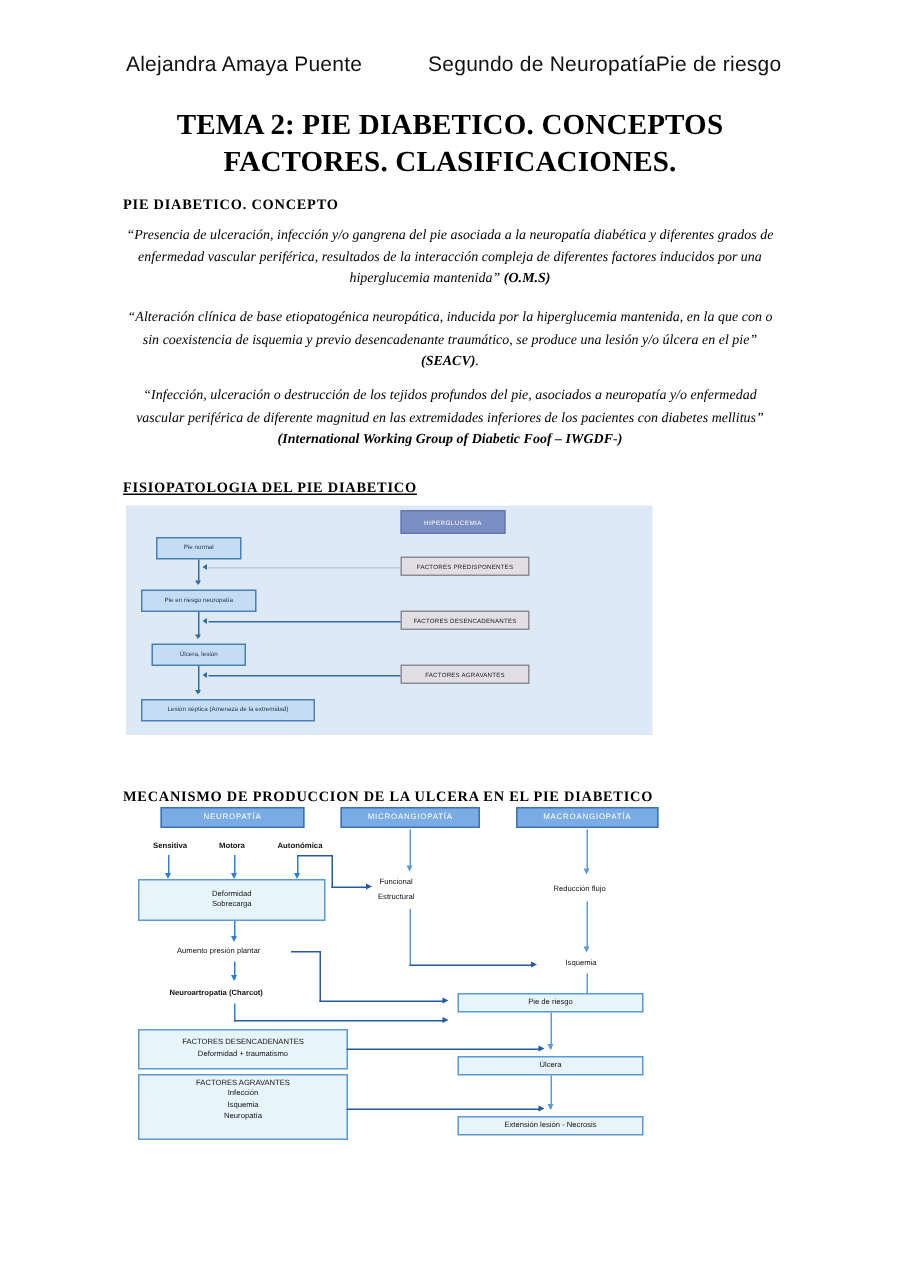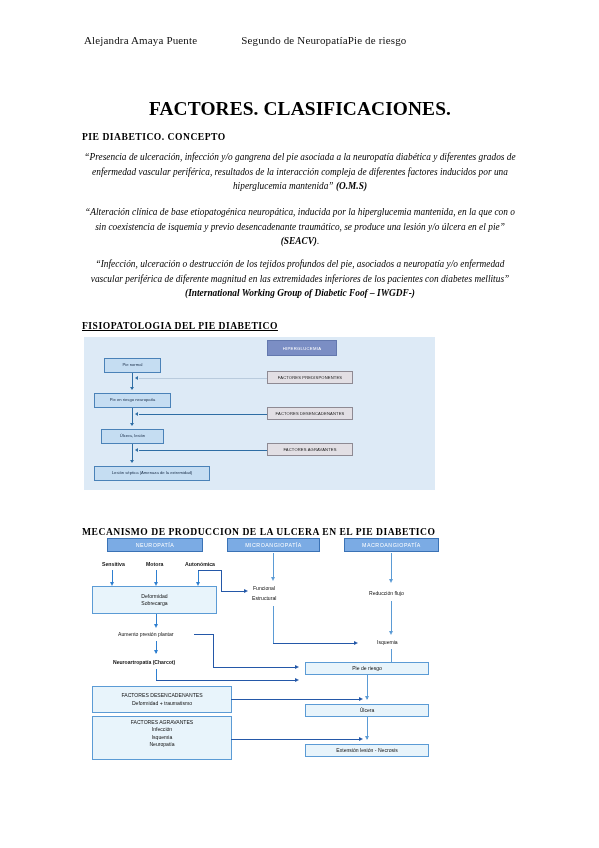--- a/index.html
+++ b/index.html
@@ -13,23 +13,23 @@
     overflow: hidden;
     position: relative;
   }
 
   
   .page-header {
     position: absolute;
     top: 34px; left: 84px;
     width: 432px;
     display: flex;
-    justify-content: flex-start;
-    font-family: Liberation Serif, serif;
-    font-size: 11px;
+    justify-content: space-between;
+    font-family: Liberation Sans, sans-serif;
+    font-size: 14px;
     letter-spacing: .15px;
     color: #111;
   }
   .page-header span { white-space: nowrap; }
   .ph-mid { margin-left: 44px; }
 
   
   .doc-title {
     position: absolute;
     top: 72px; left: 78px;
@@ -227,21 +227,21 @@
 </head>
 <body>
 
 <div class="page-header">
   <span>Alejandra Amaya Puente</span>
   <span class="ph-mid">Segundo de Neuropatía</span>
   <span>Pie de riesgo</span>
 </div>
 
 <div class="doc-title">
-  <br>
+  <span>TEMA 2: PIE DIABETICO. CONCEPTOS</span><br>
   <span>FACTORES. CLASIFICACIONES</span><span class="dot">.</span>
 </div>
 
 <div class="sec-head" id="head-concepto">PIE DIABETICO. CONCEPTO</div>
 <div class="sec-head" id="head-fisio">FISIOPATOLOGIA DEL PIE DIABETICO</div>
 <div class="sec-head" id="head-mec">MECANISMO DE PRODUCCION DE LA ULCERA EN EL PIE DIABETICO</div>
 
 <div class="quote" id="quote-oms"><span>“Presencia de ulceración, infección y/o gangrena del pie asociada a la neuropatía diabética y diferentes grados de enfermedad vascular periférica, resultados de la interacción compleja de diferentes factores inducidos por una hiperglucemia mantenida” </span><b>(O.M.S)</b></div>
 
 <div class="quote" id="quote-seacv"><span>“Alteración clínica de base etiopatogénica neuropática, inducida por la hiperglucemia mantenida, en la que con o sin coexistencia de isquemia y previo desencadenante traumático, se produce una lesión y/o úlcera en el pie” </span><b>(SEACV)</b><span>.</span></div>

